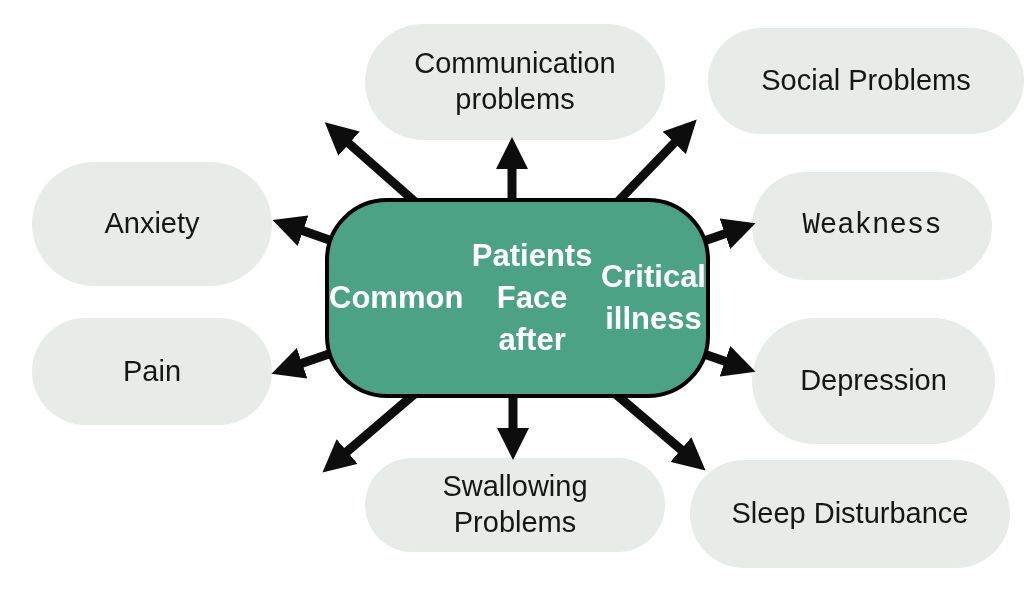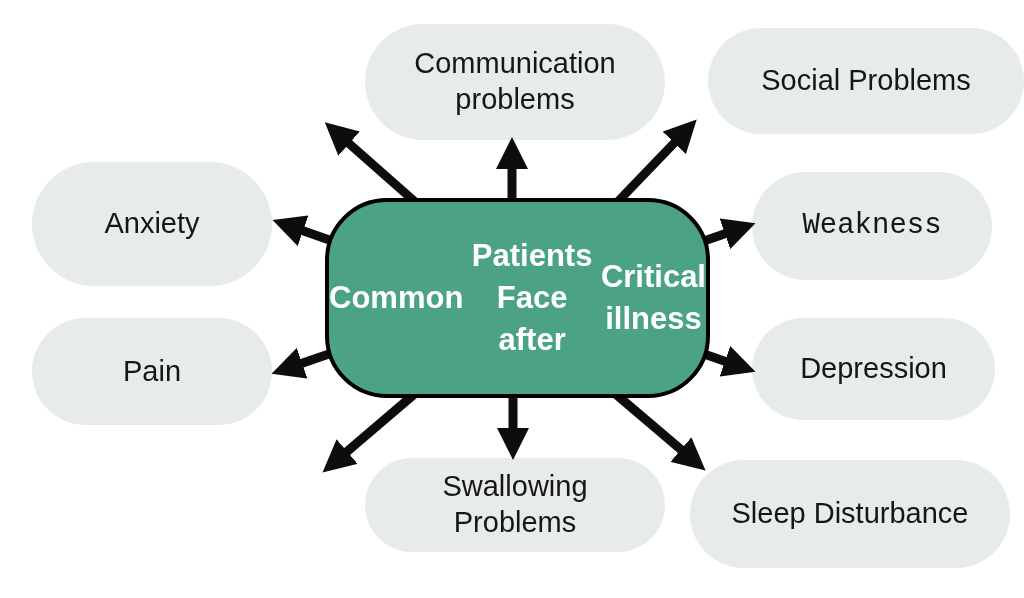--- a/index.html
+++ b/index.html
@@ -58,21 +58,21 @@
     font-weight: bold;
     line-height: 1.36;
   }
   
   .p-pts   { left: 35px;  top: 24px;  width: 300px; height: 116px; }
   .p-comm  { left: 365px; top: 24px;  width: 300px; height: 116px; }
   .p-soc   { left: 708px; top: 28px;  width: 316px; height: 106px; }
   .p-anx   { left: 32px;  top: 162px; width: 240px; height: 124px; }
   .p-weak  { left: 752px; top: 172px; width: 240px; height: 108px; font-family: Liberation Mono, monospace; }
   .p-pain  { left: 32px;  top: 318px; width: 240px; height: 107px; }
-  .p-depr  { left: 752px; top: 318px; width: 243px; height: 102px; }
+  .p-depr  { left: 752px; top: 318px; width: 243px; height: 126px; }
   .p-wloss { left: 33px;  top: 462px; width: 304px; height: 110px; }
   .p-swal  { left: 365px; top: 458px; width: 300px; height: 94px; }
   .p-sleep { left: 690px; top: 460px; width: 320px; height: 108px; text-align: right; }
 </style>
 </head>
 <body>
 
 <div class="canvas">
 
   <div class="pill p-comm">

